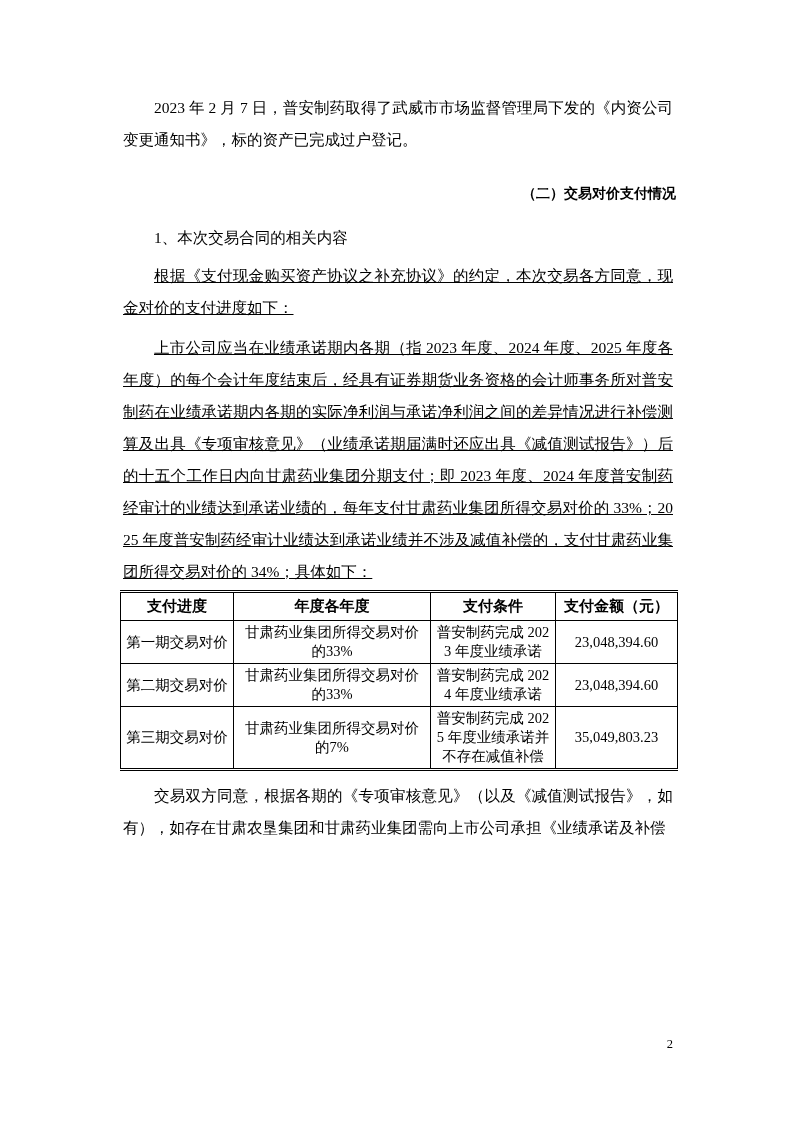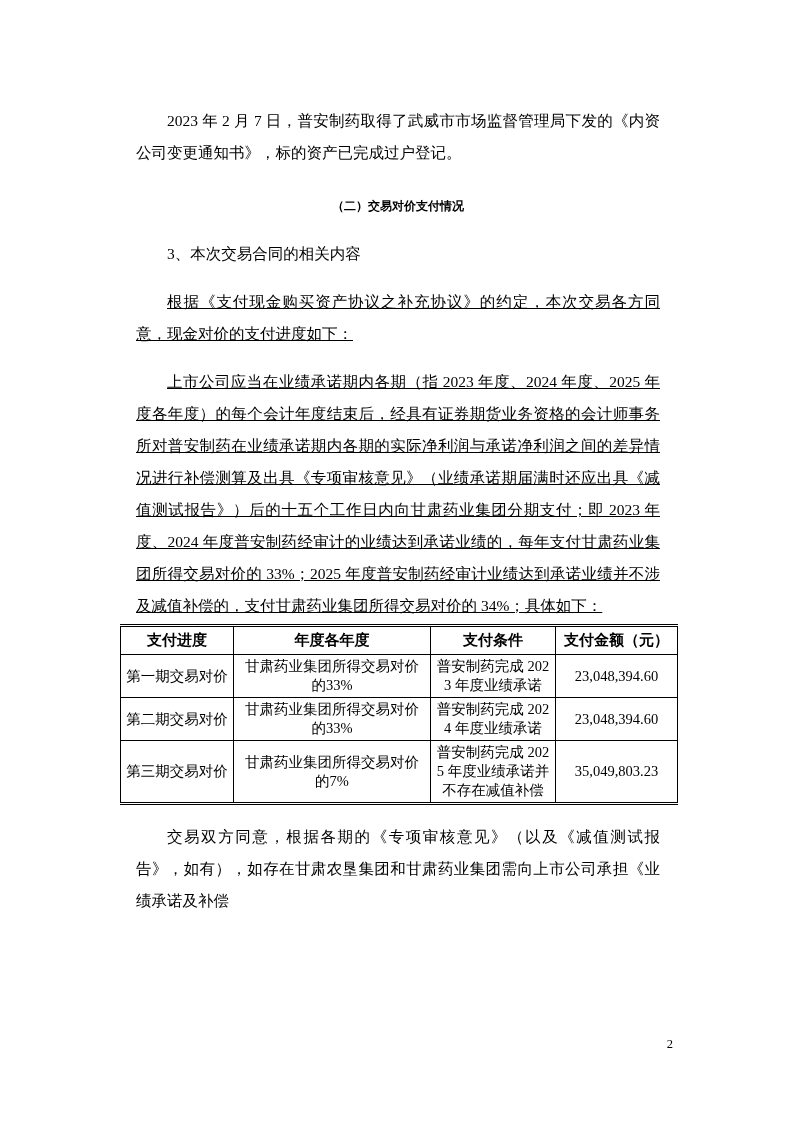--- a/index.html
+++ b/index.html
@@ -9,34 +9,34 @@
     height: 1122px;
     background: #ffffff;
     box-sizing: border-box;
     padding: 89px 118px 0 120px;
     font-family: "Liberation Serif", "DejaVu Serif", serif;
     font-size: 15.5px;
     color: #000000;
     overflow: hidden;
   }
   .para {
-    margin: 16px;
+    margin: 3px;
     line-height: 32px;
     text-align: justify;
     text-indent: 2em;
     word-break: break-all;
   }
   .section-heading {
     margin: 21px 0 13px 0;
     font-family: "Liberation Sans", "DejaVu Sans", sans-serif;
     font-weight: bold;
-    font-size: 12px;
+    font-size: 14px;
     line-height: 32px;
     text-indent: 0;
-    text-align: center;
+    text-align: right;
   }
   .mb6 { margin-bottom: 6px; }
   .mb8 { margin-bottom: 8px; text-decoration: underline; }
   .mb2 { margin-bottom: 2px; text-decoration: underline; }
   .u { text-decoration: underline; text-underline-offset: 3px; }
   table.pay-table {
     border-collapse: collapse;
     table-layout: fixed;
     width: 557px;
     margin: 0 0 9px 0;
@@ -66,21 +66,21 @@
 </style>
 </head>
 <body>
 
 <div class="page">
 
   <p class="para">2023 年 2 月 7 日，普安制药取得了武威市市场监督管理局下发的《内资公司变更通知书》，标的资产已完成过户登记。</p>
 
   <h2 class="section-heading">（二）交易对价支付情况</h2>
 
-  <p class="para mb6">3、本次交易合同的相关内容</p>
+  <p class="para mb6">1、本次交易合同的相关内容</p>
 
   <p class="para mb8">根据《支付现金购买资产协议之补充协议》的约定，本次交易各方同意，现金对价的支付进度如下：</p>
 
 
 
   <p class="para mb2">上市公司应当在业绩承诺期内各期（指 2023 年度、2024 年度、2025 年度各年度）的每个会计年度结束后，经具有证券期货业务资格的会计师事务所对普安制药在业绩承诺期内各期的实际净利润与承诺净利润之间的差异情况进行补偿测算及出具《专项审核意见》（业绩承诺期届满时还应出具《减值测试报告》）后的十五个工作日内向甘肃药业集团分期支付；即 2023 年度、2024 年度普安制药经审计的业绩达到承诺业绩的，每年支付甘肃药业集团所得交易对价的 33%；2025 年度普安制药经审计业绩达到承诺业绩并不涉及减值补偿的，支付甘肃药业集团所得交易对价的 34%；具体如下：</p>
 
   <table class="pay-table">
     <colgroup>
       <col style="width:113px">

